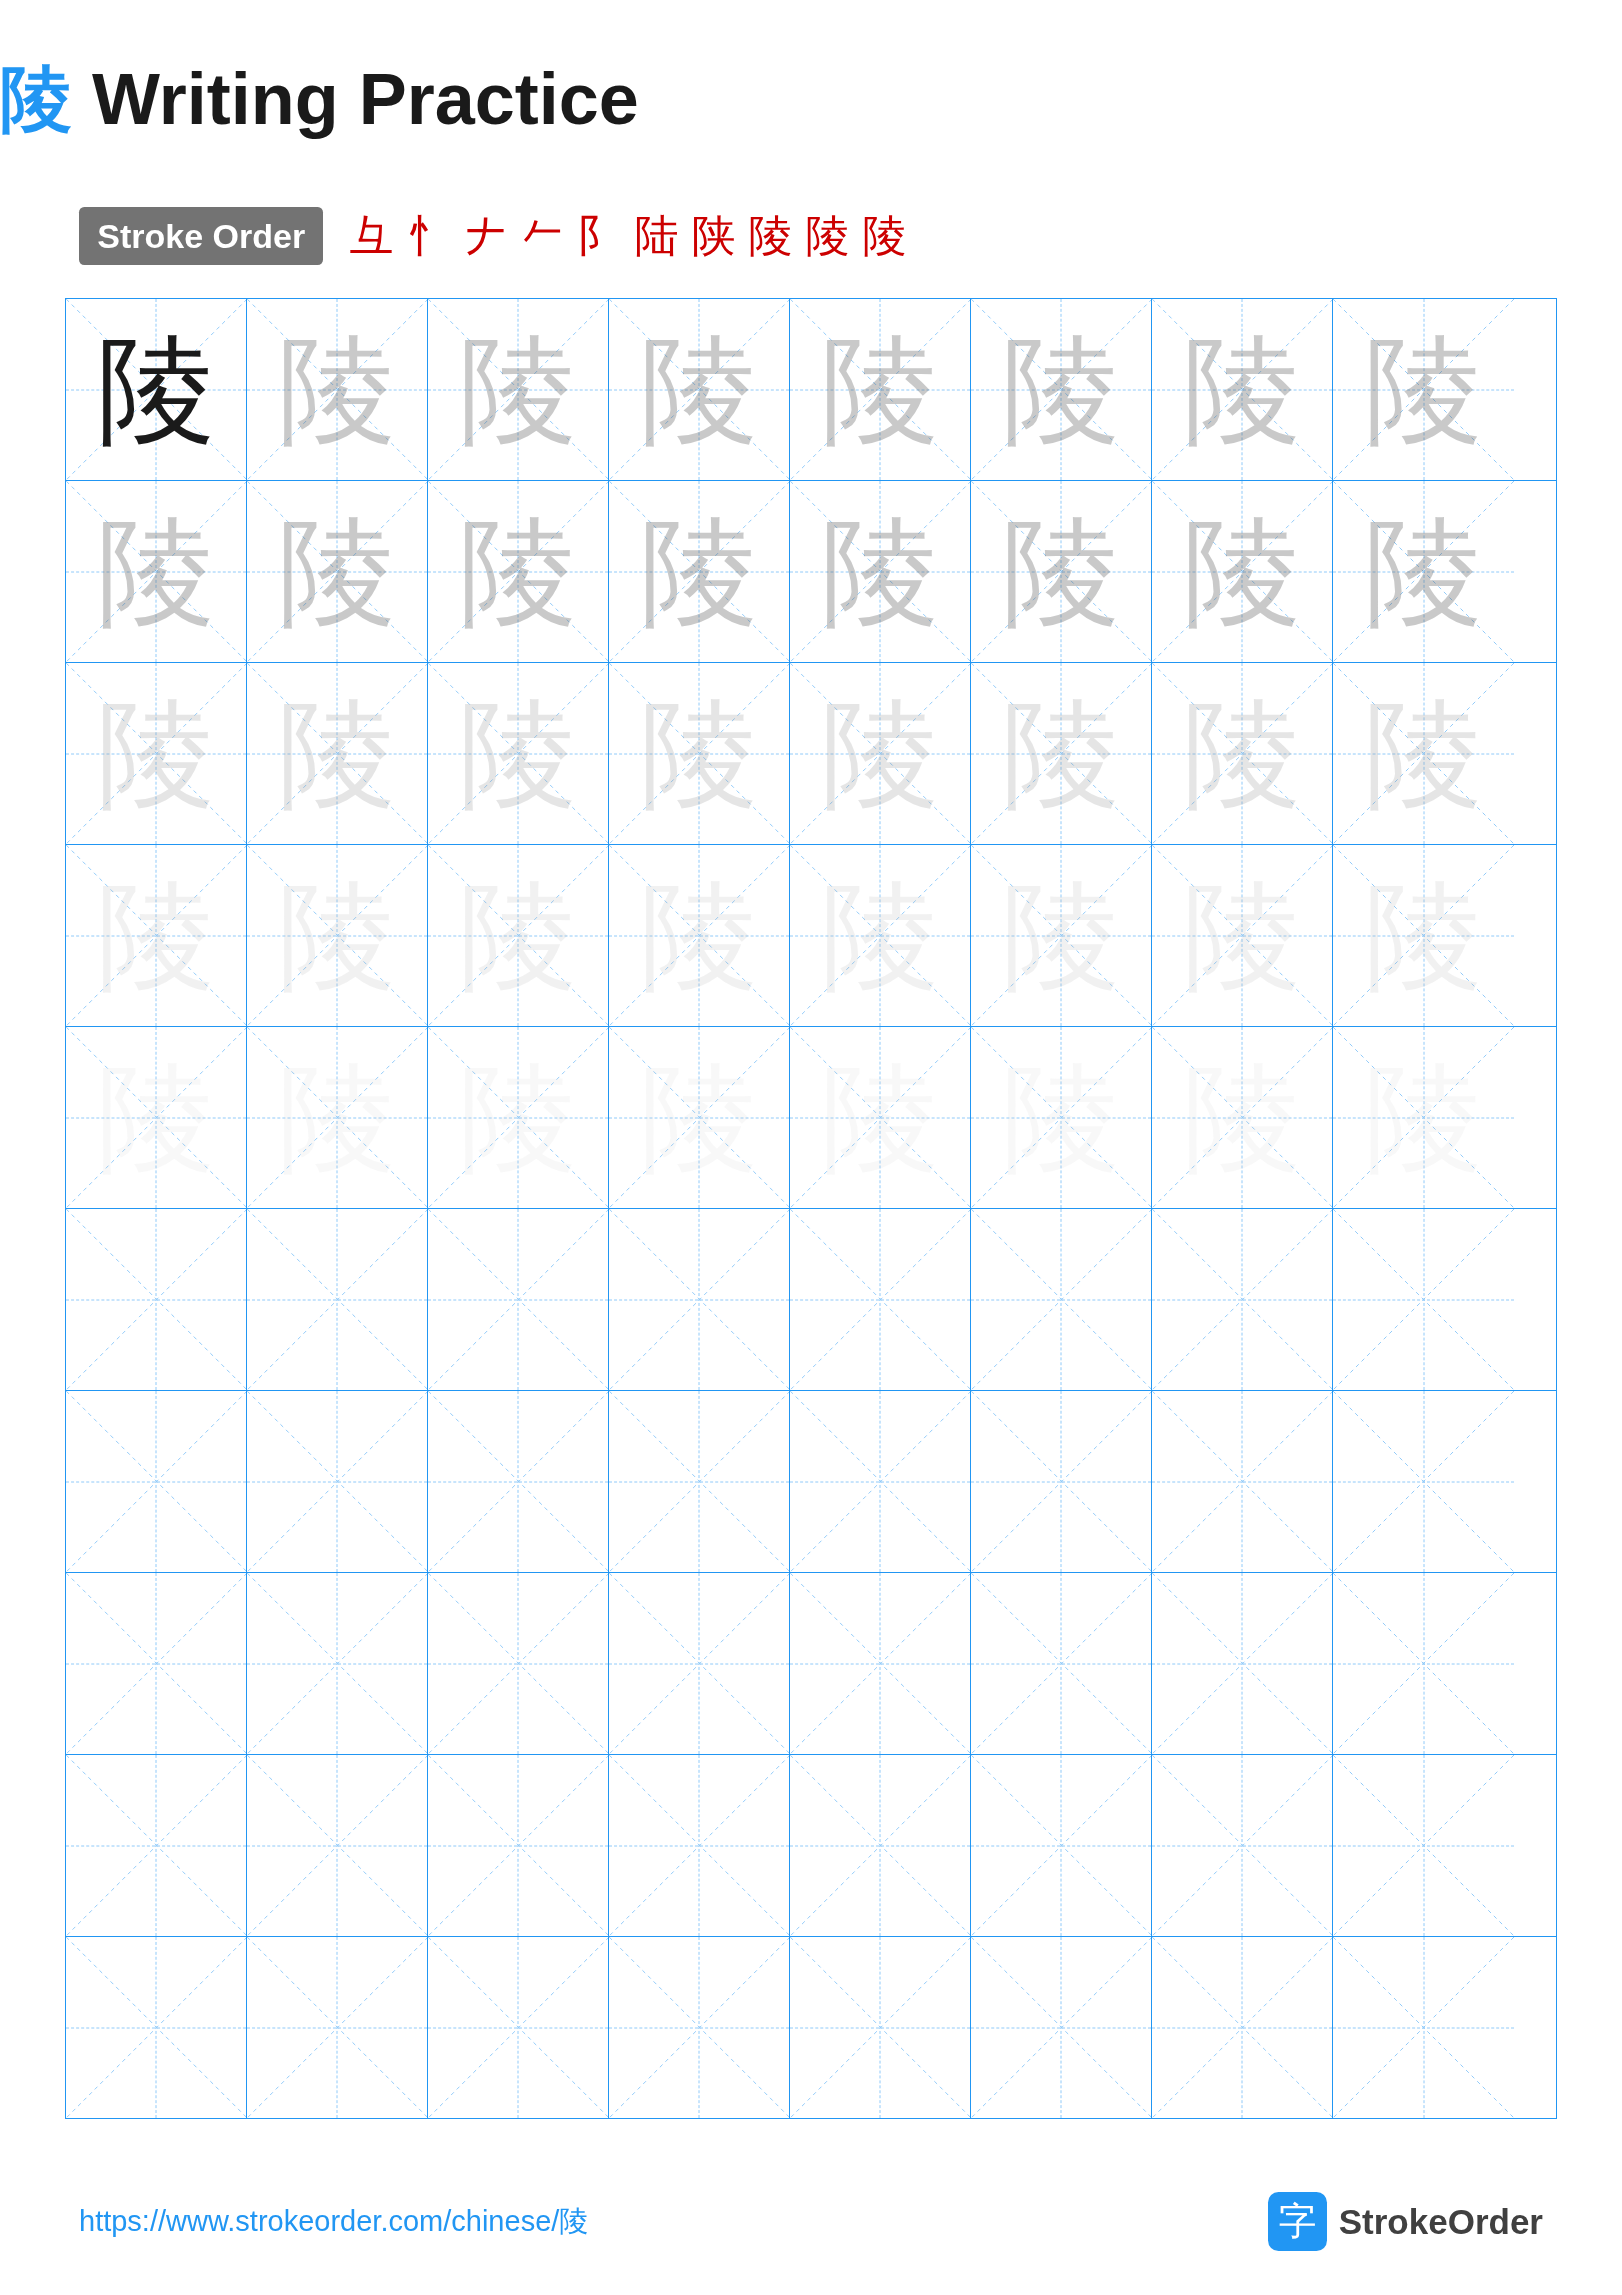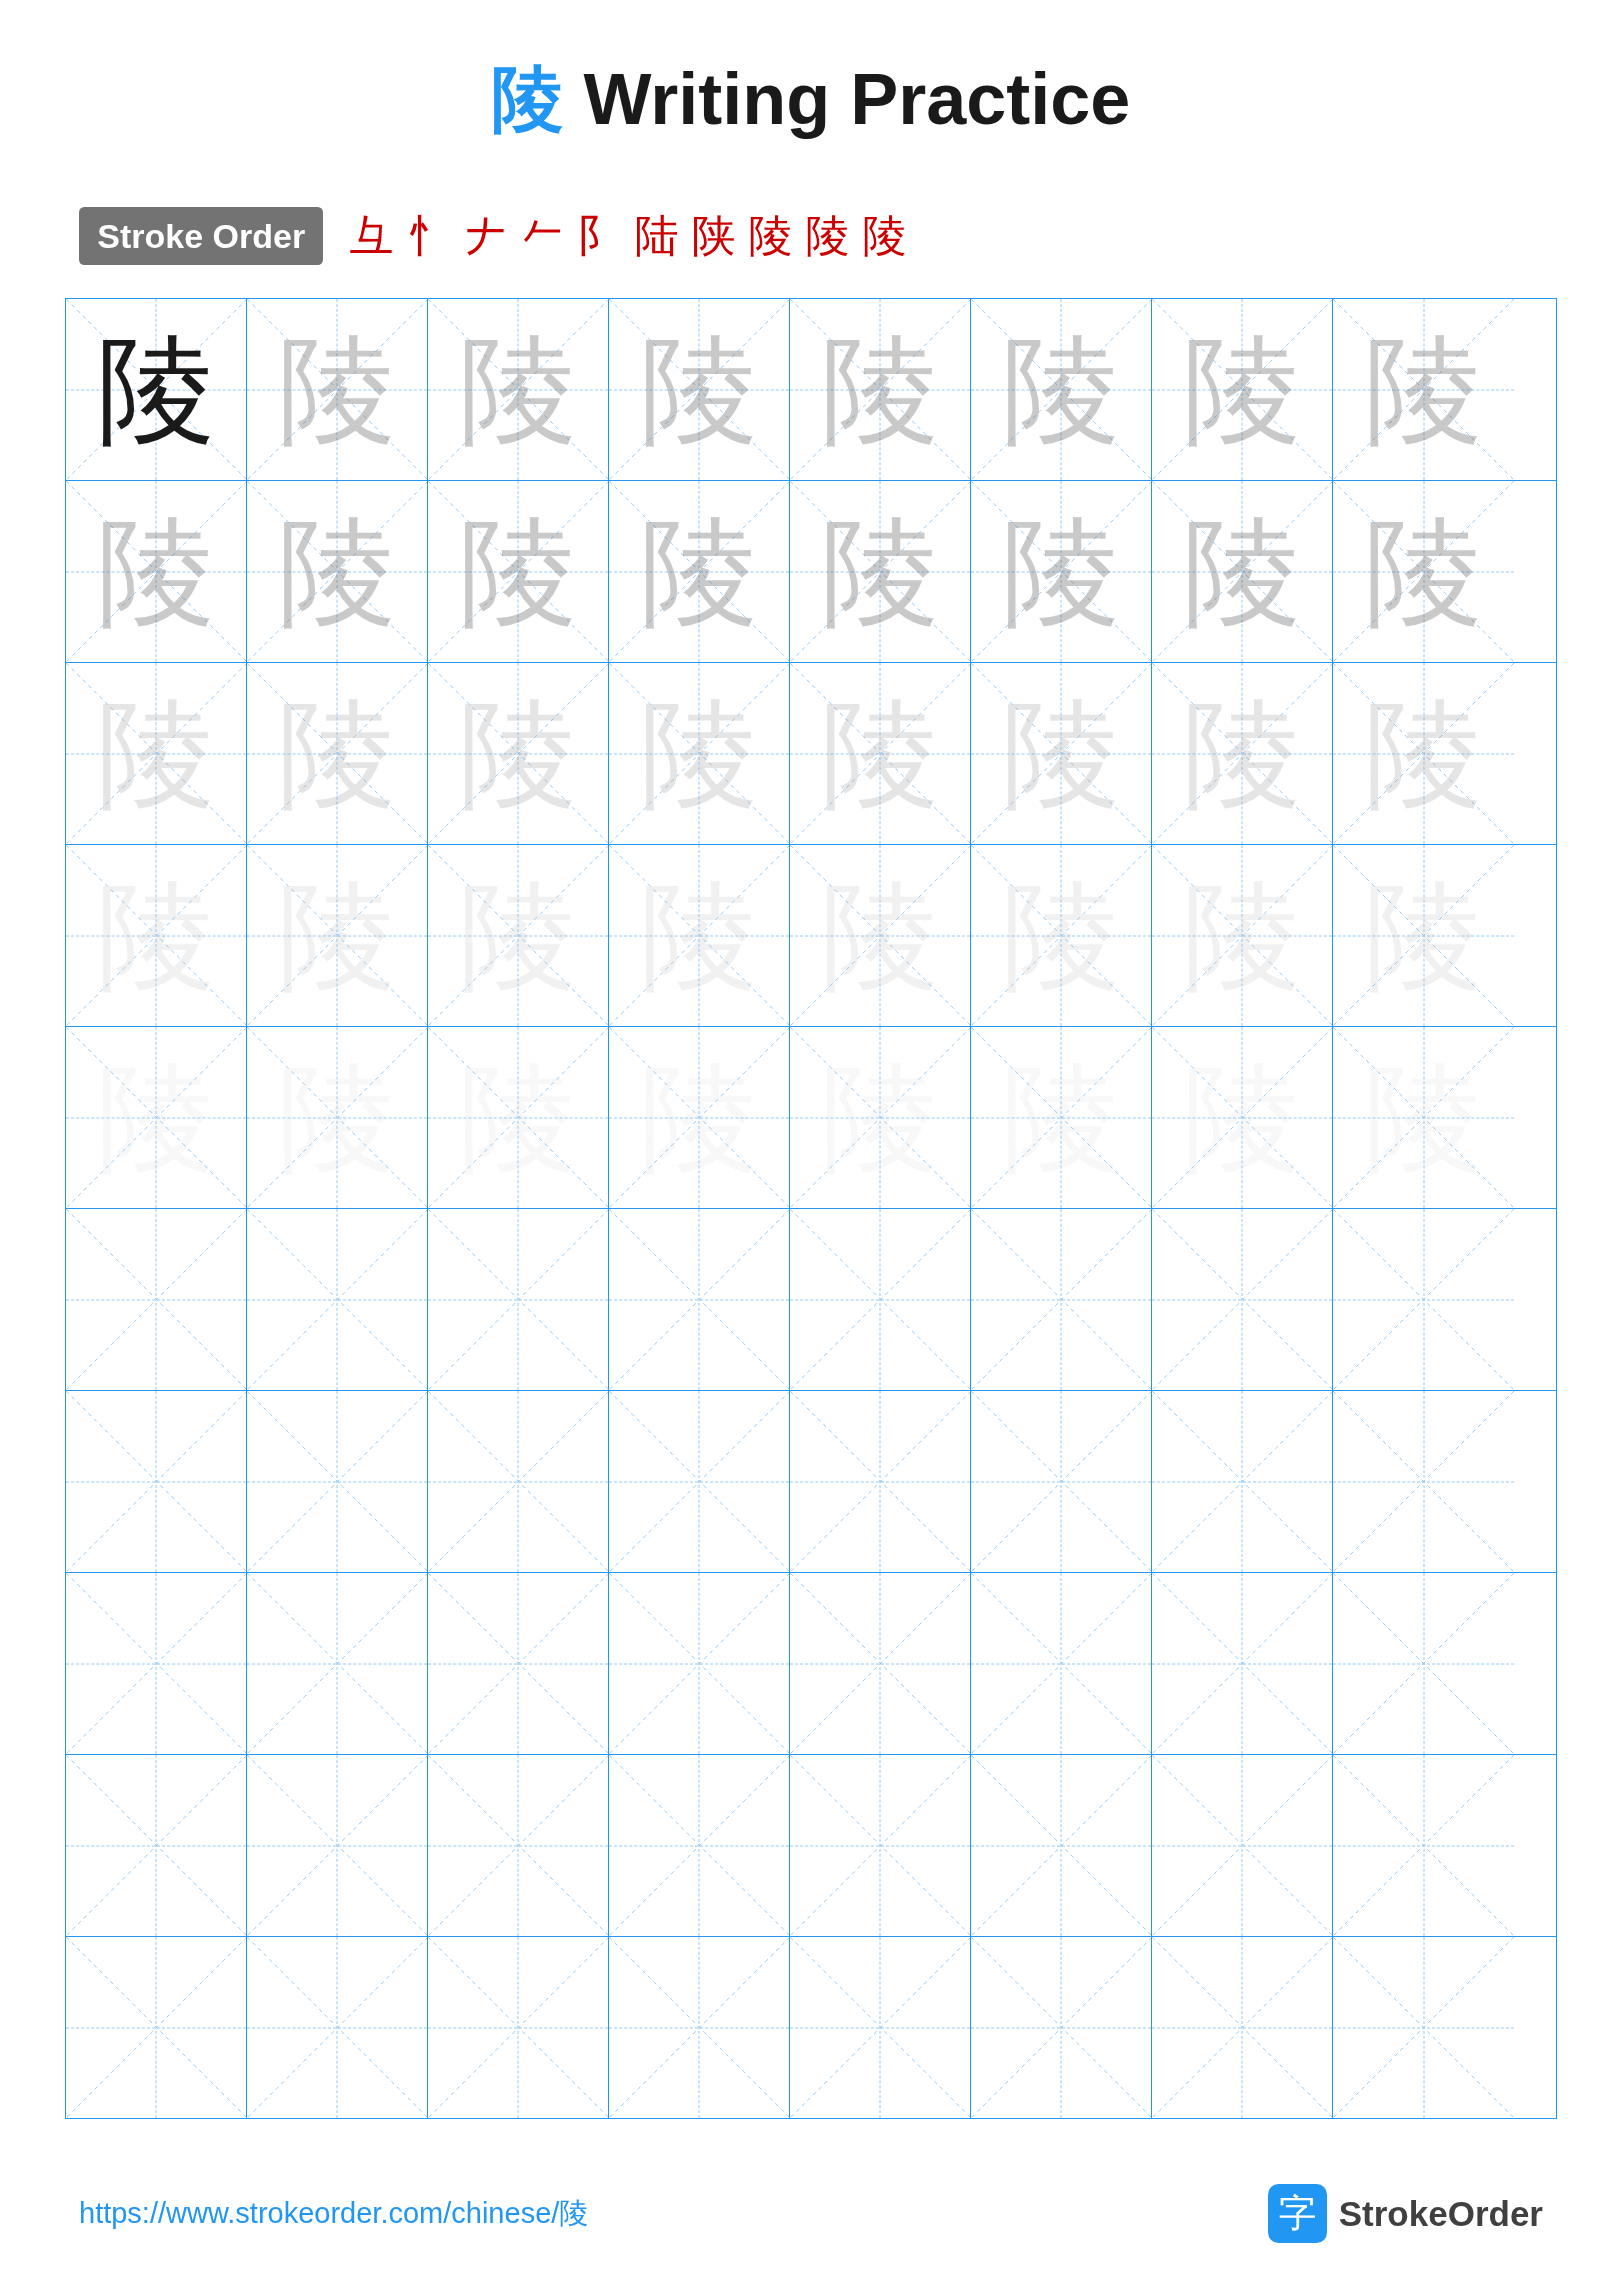--- a/index.html
+++ b/index.html
@@ -6,21 +6,21 @@
     body {
       width: 1622px;
       height: 2295px;
       background: #ffffff;
       font-family: 'Arial', sans-serif;
       position: relative;
       overflow: hidden;
     }
 
     .page-title {
-      text-align: center;
+      text-align: left;
       padding-top: 52px;
       padding-bottom: 39px;
       font-size: 72px;
       font-weight: bold;
     }
 
     .title-char {
       color: #2196F3;
     }
 
@@ -147,21 +147,21 @@
       color: rgba(180,180,180,0.18);
     }
 
     .char-light-4 {
       color: rgba(200,200,200,0.13);
     }
 
     
     .footer {
       position: absolute;
-      bottom: 52px;
+      bottom: 44px;
       left: 0;
       right: 0;
       display: flex;
       align-items: center;
       justify-content: space-between;
       padding: 0 79px;
     }
 
     .footer-url {
       color: #2196F3;

